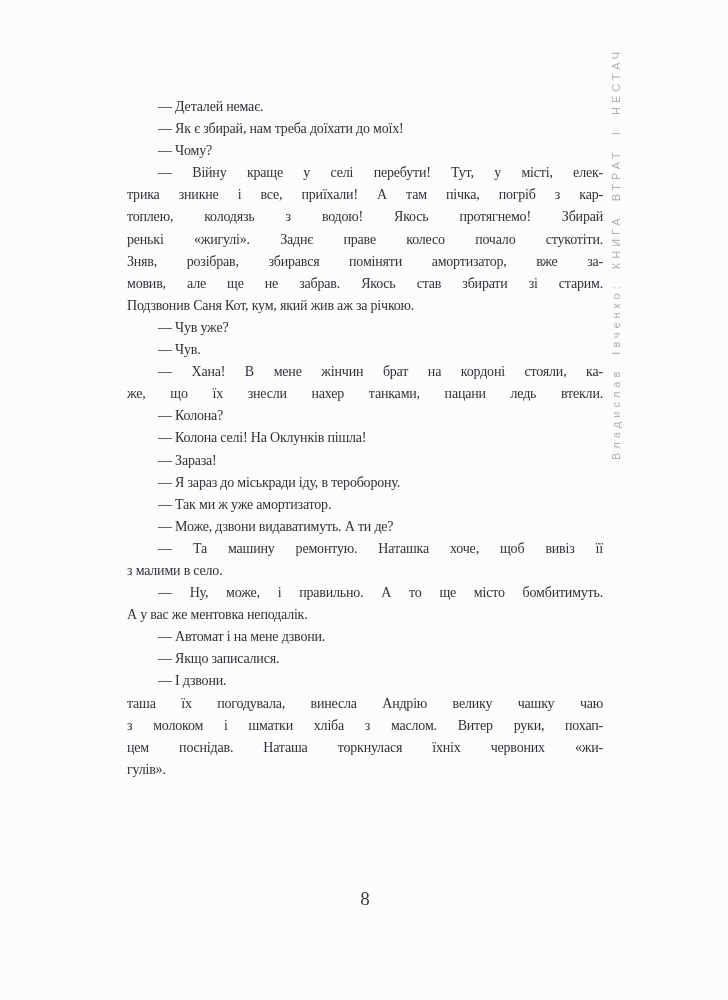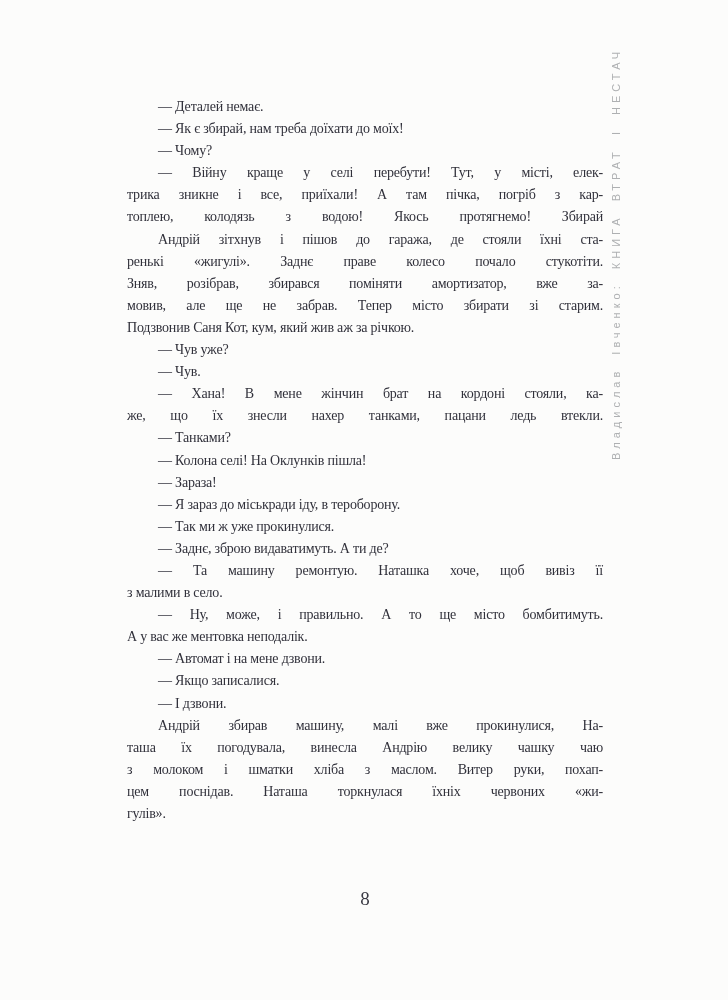--- a/index.html
+++ b/index.html
@@ -68,43 +68,41 @@
 <div class="book-page">
   <div class="spine-title">Владислав Івченко: КНИГА ВТРАТ І НЕСТАЧ</div>
 
   <div class="text-block">
       <div class="line indent">— Деталей немає.</div>
       <div class="line indent">— Як є збирай, нам треба доїхати до моїх!</div>
       <div class="line indent">— Чому?</div>
       <div class="line indent just">— Війну краще у селі перебути! Тут, у місті, елек-</div>
       <div class="line just">трика зникне і все, приїхали! А там пічка, погріб з кар-</div>
       <div class="line just">топлею, колодязь з водою! Якось протягнемо! Збирай</div>
-      <div class="line indent just">Андрій зітхнув і пішов до гаража, де стояли їхні ста-</div>
       <div class="line just">ренькі «жигулі». Заднє праве колесо почало стукотіти.</div>
       <div class="line just">Зняв, розібрав, збирався поміняти амортизатор, вже за-</div>
-      <div class="line just">мовив, але ще не забрав. Тепер місто збирати зі старим.</div>
+      <div class="line just">мовив, але ще не забрав. Якось став збирати зі старим.</div>
       <div class="line">Подзвонив Саня Кот, кум, який жив аж за річкою.</div>
       <div class="line indent">— Чув уже?</div>
       <div class="line indent">— Чув.</div>
       <div class="line indent just">— Хана! В мене жінчин брат на кордоні стояли, ка-</div>
       <div class="line just">же, що їх знесли нахер танками, пацани ледь втекли.</div>
-      <div class="line indent">— Танками?</div>
+      <div class="line indent">— Колона?</div>
       <div class="line indent">— Колона селі! На Оклунків пішла!</div>
       <div class="line indent">— Зараза!</div>
       <div class="line indent">— Я зараз до міськради іду, в тероборону.</div>
-      <div class="line indent">— Так ми ж уже прокинулися.</div>
-      <div class="line indent">— Заднє, зброю видаватимуть. А ти де?</div>
+      <div class="line indent">— Так ми ж уже амортизатор.</div>
+      <div class="line indent">— Може, дзвони видаватимуть. А ти де?</div>
       <div class="line indent just">— Та машину ремонтую. Наташка хоче, щоб вивіз її</div>
       <div class="line">з малими в село.</div>
       <div class="line indent just">— Ну, може, і правильно. А то ще місто бомбитимуть.</div>
       <div class="line">А у вас же ментовка неподалік.</div>
       <div class="line indent">— Автомат і на мене дзвони.</div>
       <div class="line indent">— Якщо записалися.</div>
       <div class="line indent">— І дзвони.</div>
-      <div class="line indent just">Андрій збирав машину, малі вже прокинулися, На-</div>
       <div class="line just">таша їх погодувала, винесла Андрію велику чашку чаю</div>
       <div class="line just">з молоком і шматки хліба з маслом. Витер руки, похап-</div>
       <div class="line just">цем поснідав. Наташа торкнулася їхніх червоних «жи-</div>
       <div class="line">гулів».</div>
     </div>
 
   <div class="page-number">8</div>
 </div>
 
 </body></html>

